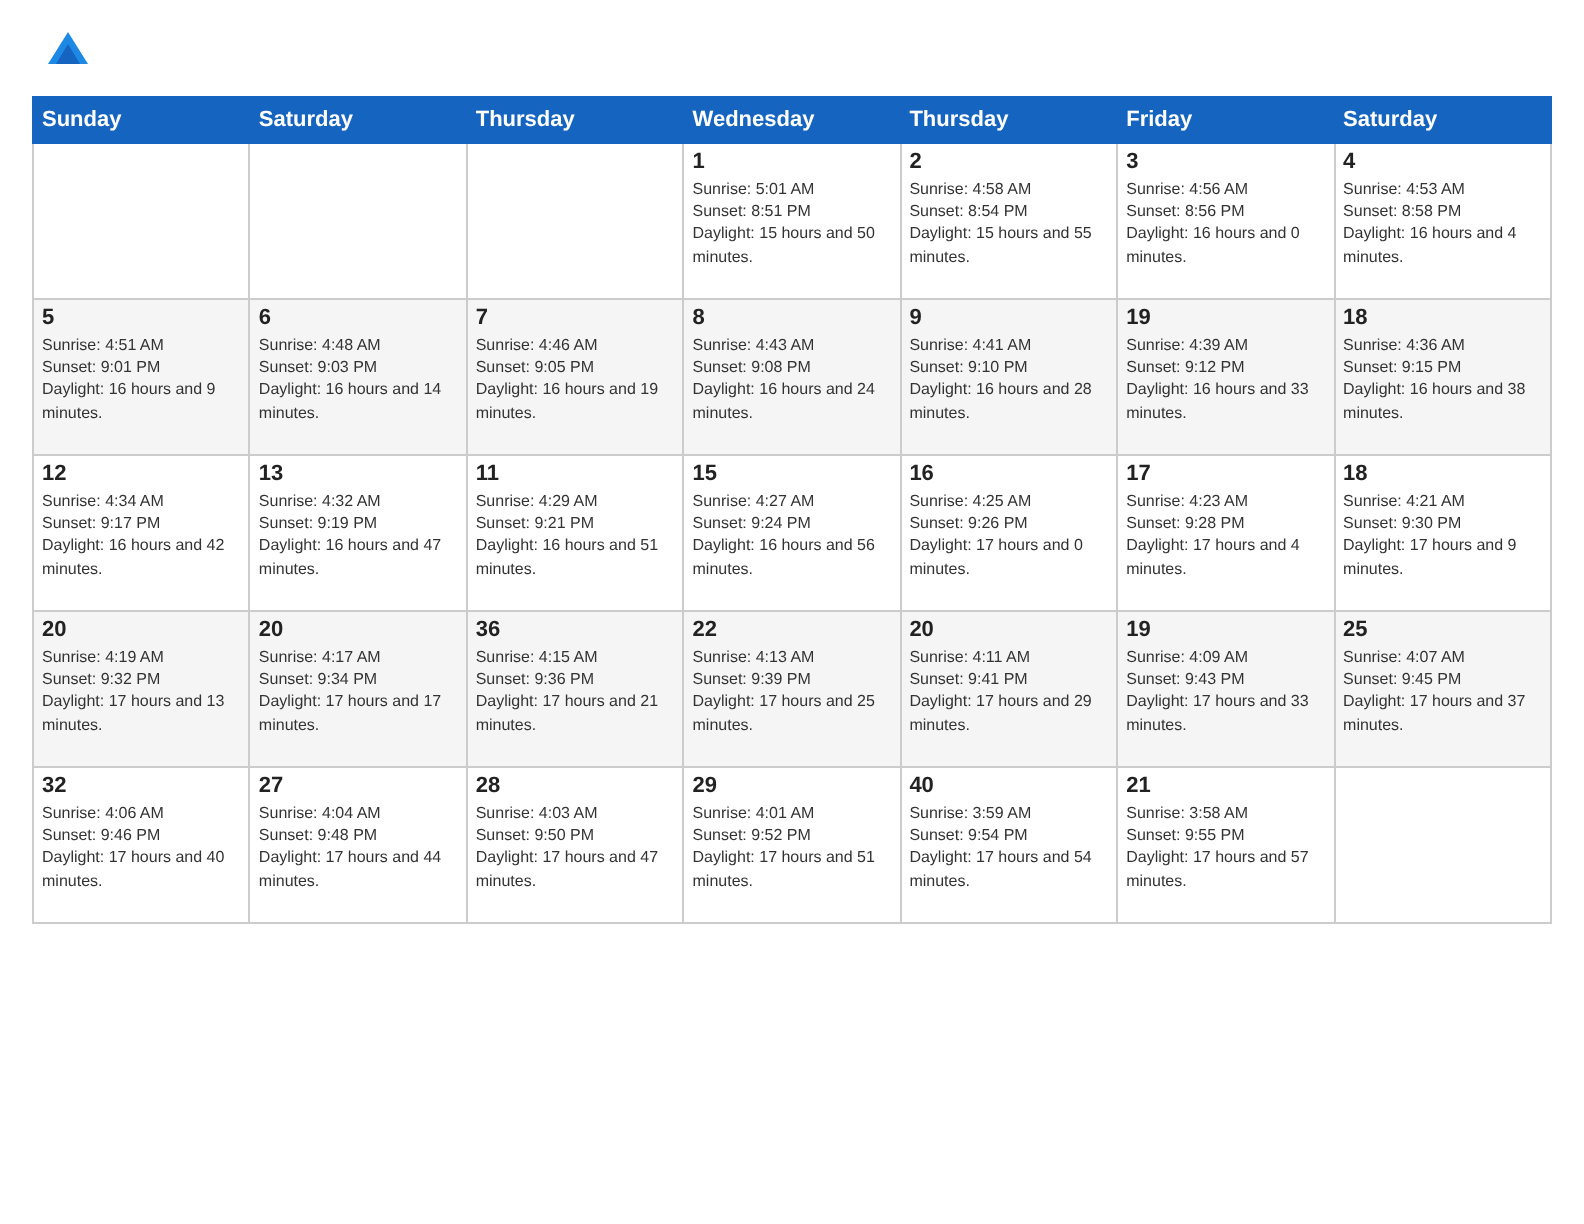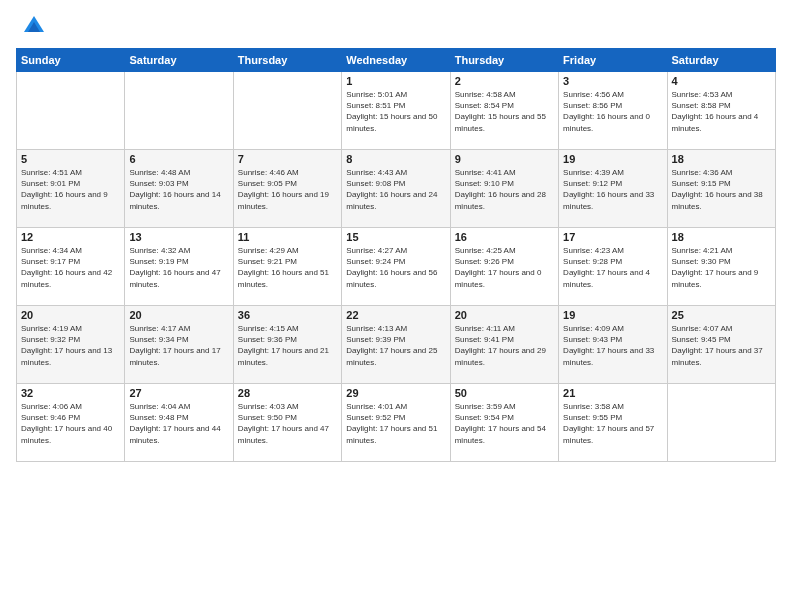--- a/index.html
+++ b/index.html
@@ -259,21 +259,21 @@
           </td>
           <td>
             <div class="day-num">28</div>
             <div class="day-info">Sunrise: 4:03 AM<br>Sunset: 9:50 PM<br>Daylight: 17 hours and 47 minutes.</div>
           </td>
           <td>
             <div class="day-num">29</div>
             <div class="day-info">Sunrise: 4:01 AM<br>Sunset: 9:52 PM<br>Daylight: 17 hours and 51 minutes.</div>
           </td>
           <td>
-            <div class="day-num">50</div>
+            <div class="day-num">40</div>
             <div class="day-info">Sunrise: 3:59 AM<br>Sunset: 9:54 PM<br>Daylight: 17 hours and 54 minutes.</div>
           </td>
           <td>
             <div class="day-num">21</div>
             <div class="day-info">Sunrise: 3:58 AM<br>Sunset: 9:55 PM<br>Daylight: 17 hours and 57 minutes.</div>
           </td>
           <td class="empty"></td>
         </tr>
       </tbody>
   </table>

